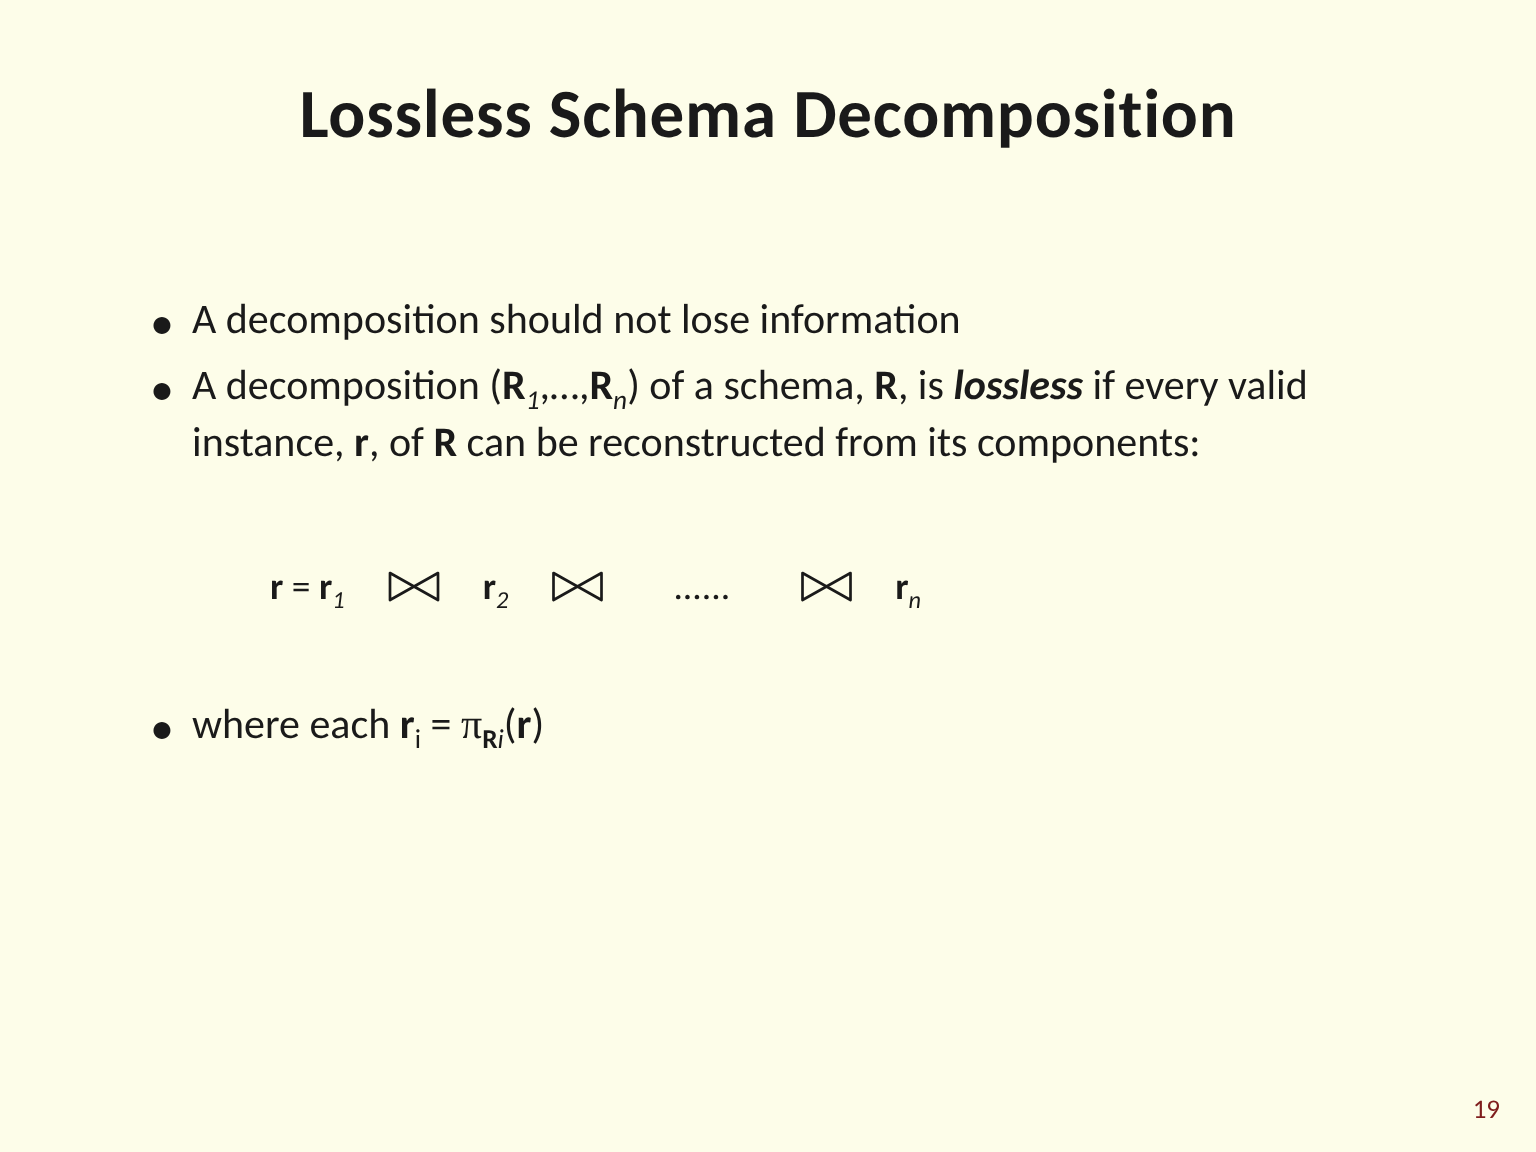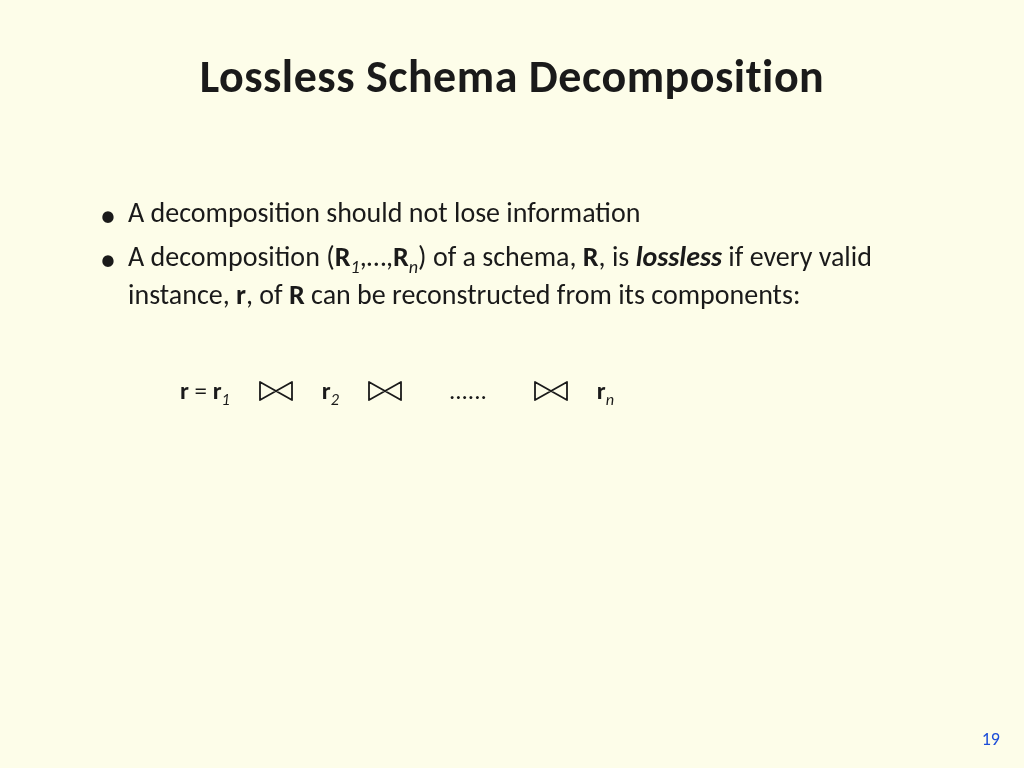--- a/index.html
+++ b/index.html
@@ -56,21 +56,21 @@
     }
     .bowtie svg { display: block; }
     .bold { font-weight: 700; }
     .italic { font-style: italic; }
     sub { font-size: 0.65em; vertical-align: sub; line-height: 0; }
     .page-number {
       position: absolute;
       right: 24px;
       bottom: 18px;
       font-size: 18px;
-      color: #1d4ed8;
+      color: #7f1d1d;
       text-align: center;
     }
   </style>
 </head>
 <body>
 
 <div class="slide">
   <h1 class="title">Lossless Schema Decomposition</h1>
 
   <ul class="bullets">
@@ -103,15 +103,20 @@
     <span class="bowtie">
       <svg width="36" height="22" viewBox="0 0 36 22">
           <path d="M2 2 L18 11 L2 20 Z M34 2 L18 11 L34 20 Z" fill="none" stroke="#1a1a1a" stroke-width="1.8" stroke-linejoin="round"></path>
         </svg>
     </span>
     <span class="seg">
       <span class="bold">r</span><sub class="italic">n</sub>
     </span>
   </div>
 
+  <ul class="bullets">
+    <li>
+      <span>where each  </span><span class="bold">r</span><sub>i</sub><span> = </span><span style="font-family: 'Times New Roman', serif;">π</span><sub><span class="bold">R</span><span class="italic">i</span></sub><span>(</span><span class="bold">r</span><span>)</span>
+    </li>
+  </ul>
 
   <div class="page-number">19</div>
 </div>
 
 </body></html>

